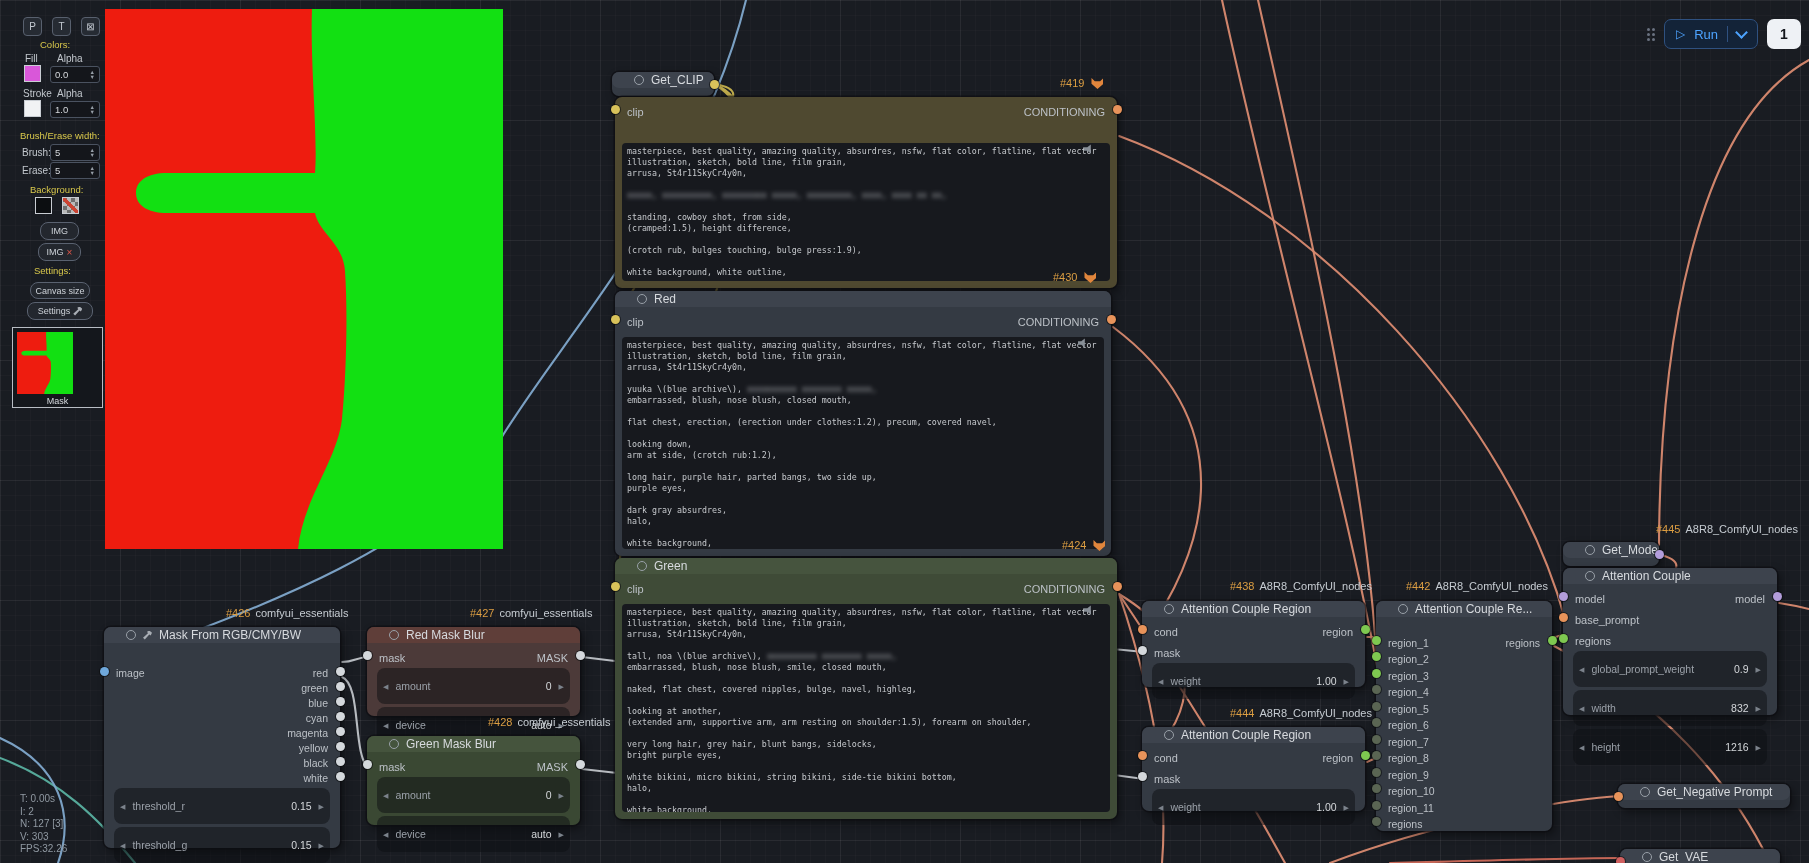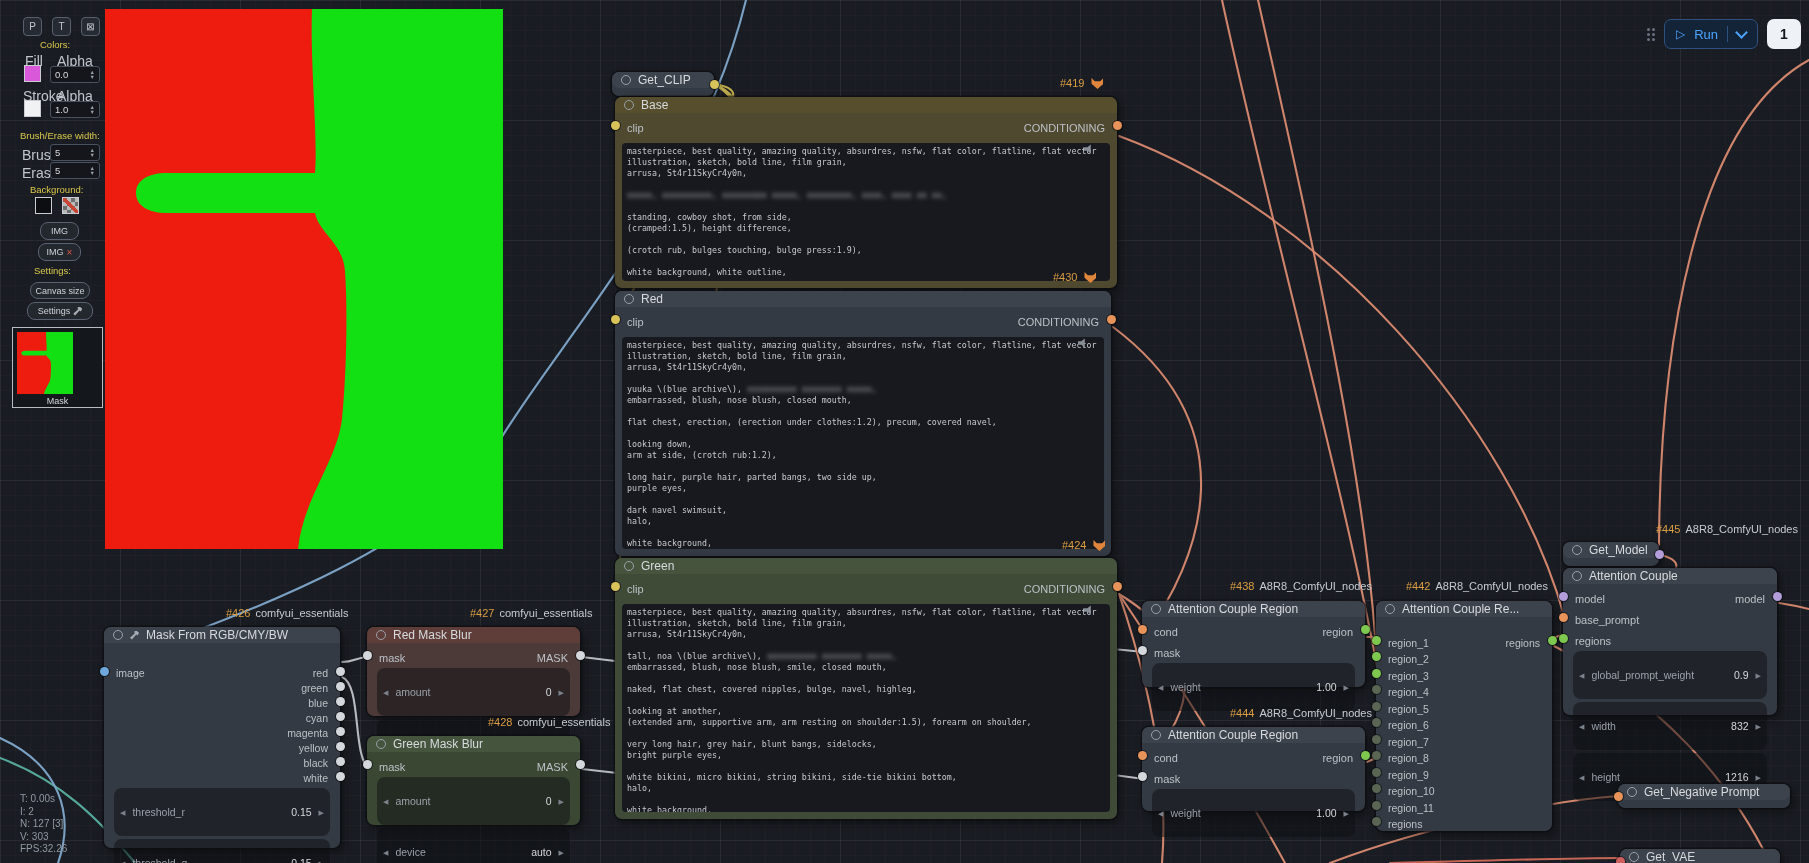--- a/index.html
+++ b/index.html
@@ -16,21 +16,21 @@
   }
   #wires{position:absolute;left:0;top:0;z-index:1}
   #wires path{fill:none;stroke-width:2.1;stroke-linecap:round;opacity:.95}
   .w-salmon{stroke:#d98a70}.w-yellow{stroke:#c9b44f}.w-blue{stroke:#7fa8cc}
   .w-teal{stroke:#58b0a0}.w-gray{stroke:#c0c4c9}.w-red{stroke:#cf6a5a}
 
   
   .node{position:absolute;border-radius:7px;background:var(--body,#343a43);z-index:2;
     box-shadow:0 0 0 1.5px rgba(12,13,17,.65),3px 4px 10px rgba(0,0,0,.45)}
   .node-title{height:16px;background:var(--hdr,#3d434d);border-radius:7px 7px 0 0;
-    display:flex;align-items:center;gap:7px;padding:0 9px;font-size:12px;color:#d7dade;
+    display:flex;align-items:center;gap:7px;padding:0 22px;font-size:12px;color:#d7dade;
     white-space:nowrap;overflow:hidden}
   .collapsed{height:24px}
   .collapsed .node-title{border-radius:7px}
   #node-base{left:615px;top:97px;width:502px;height:191px;--hdr:#564e2c;--body:#4f4930}
   #node-red{left:615px;top:291px;width:496px;height:265px}
   #node-green{left:615px;top:558px;width:502px;height:261px;--hdr:#46543e;--body:#3f4b37}
   #node-get-clip{left:612px;top:72px;width:102px}
   #node-mask-from{left:104px;top:627px;width:236px;height:221px}
   #node-red-blur{left:367px;top:627px;width:213px;height:89px;--hdr:#5f3e39;--body:#4c3a39}
   #node-green-blur{left:367px;top:736px;width:213px;height:89px;--hdr:#45543d;--body:#3a4833}
@@ -53,21 +53,21 @@
   .p-img{background:#6fa8dc}.p-region{background:#7ec850}.p-region.dim{background:#5a6553}
   .p-model{background:#b39ddb}.p-vae{background:#d06060}
   .prompt{position:absolute;left:7px;right:7px;top:46px;bottom:7px;background:#17191e;border-radius:4px;
     padding:3px 5px;font-family:"DejaVu Sans Mono",monospace;font-size:8.3px;line-height:11px;
     color:#c6c9cd;overflow:hidden}
   .pline{height:11px;white-space:pre}
   .blur{filter:blur(2.2px);opacity:.9}
   .spk{position:absolute;right:22px;top:47px;width:11px;height:10px;background:#878e96;z-index:3;
     clip-path:polygon(0 32%,30% 32%,62% 4%,62% 96%,30% 68%,0 68%)}
   .widget{height:16px;background:rgba(12,14,18,.5);border-radius:8px;margin:3px 10px 0;
-    display:flex;align-items:center;padding:16px 6px;font-size:10.5px;color:#9ba1a9}
+    display:flex;align-items:center;padding:10px 6px;font-size:10.5px;color:#9ba1a9}
   .widget .arrow{font-size:7px;color:#7b828b;line-height:1}
   .widget .wname{margin-left:7px;flex:1;white-space:nowrap;overflow:hidden}
   .widget .wval{margin-right:7px;color:#d4d7da}
   .widgets{margin-top:4px}
   .mf-rows{margin-top:21px}
   .mf-rows .io-row{height:15px;margin-top:0;font-size:10.5px}
   .rg-rows{margin-top:15px}
   .rg-rows .io-row{height:16.5px;margin-top:0;font-size:10.5px}
   .rg-rows .port{top:3.5px}
   .wrench{display:inline-block;width:9px;height:9px;background:#a8adb4;flex:none;
@@ -85,21 +85,21 @@
   #badge-green-blur{left:488px;top:716px}
   #badge-acr1{left:1230px;top:580px}
   #badge-acr2{left:1230px;top:707px}
   #badge-regions{left:1406px;top:580px}
   #badge-attn{left:1656px;top:523px}
   
   #paint-panel{position:absolute;left:0;top:0;width:104px;height:420px;z-index:4}
   .tbtn{position:absolute;width:17px;height:17px;background:#262b33;border:1px solid #58606e;border-radius:4px;
     color:#c3c9d1;font-size:10px;display:flex;align-items:center;justify-content:center}
   .ylab{position:absolute;color:#d9c84b;font-size:9.5px;white-space:nowrap}
-  .glab{position:absolute;color:#c2c7cd;font-size:14px;white-space:nowrap}
+  .glab{position:absolute;color:#c2c7cd;font-size:10px;white-space:nowrap}
   .spin{position:absolute;width:40px;height:15px;background:#14161b;border:1px solid #4a5260;border-radius:3px;
     display:flex;align-items:center;justify-content:space-between;padding:0 4px;font-size:9.5px;color:#d6d9dd}
   .spin .ud{display:flex;flex-direction:column;line-height:4.5px;font-size:5.5px;color:#98a0a9}
   .swatch{position:absolute;width:17px;height:17px;border:1px solid #c9cdd3;box-sizing:border-box}
   #fill-swatch{background:#d957d9}
   #stroke-swatch{background:#f1f2f4}
   #bg-swatch-black{background:#0c0e11}
   #bg-swatch-alpha{background:
     linear-gradient(45deg,transparent 42%,#cc4433 42%,#cc4433 58%,transparent 58%),
     repeating-conic-gradient(#b9b9b9 0% 25%,#6e6e6e 0% 50%);
@@ -251,24 +251,20 @@
 
 <div class="node collapsed" id="node-get-clip">
   <div class="node-title">
     <span class="cdot"></span>
     <span>Get_CLIP</span>
   </div>
   <span class="port right p-clip"></span>
 </div>
 
 <div class="node" id="node-base">
-  <div class="node-title">
-    <span class="cdot"></span>
-    <span>Base</span>
-  </div>
   <div class="io-row">
     <span class="port left p-clip"></span>
     <span class="ilab">clip</span>
     <span class="olab">CONDITIONING</span>
     <span class="port right p-cond"></span>
   </div>
   <span class="spk"></span>
   <div class="prompt">
       <div class="pline"><span>masterpiece, best quality, amazing quality, absurdres, nsfw, flat color, flatline, flat vector</span></div>
       <div class="pline"><span>illustration, sketch, bold line, film grain,</span></div>
@@ -306,21 +302,21 @@
       <div class="pline"><span>embarrassed, blush, nose blush, closed mouth,</span></div>
       <div class="pline">&nbsp;</div>
       <div class="pline"><span>flat chest, erection, (erection under clothes:1.2), precum, covered navel,</span></div>
       <div class="pline">&nbsp;</div>
       <div class="pline"><span>looking down,</span></div>
       <div class="pline"><span>arm at side, (crotch rub:1.2),</span></div>
       <div class="pline">&nbsp;</div>
       <div class="pline"><span>long hair, purple hair, parted bangs, two side up,</span></div>
       <div class="pline"><span>purple eyes,</span></div>
       <div class="pline">&nbsp;</div>
-      <div class="pline"><span>dark navel swimsuit,</span></div>
+      <div class="pline"><span>dark gray absurdres,</span></div>
       <div class="pline"><span>halo,</span></div>
       <div class="pline">&nbsp;</div>
       <div class="pline"><span>white background,</span></div>
     </div>
 </div>
 
 <div class="node" id="node-green">
   <div class="node-title">
     <span class="cdot"></span>
     <span>Green</span>

